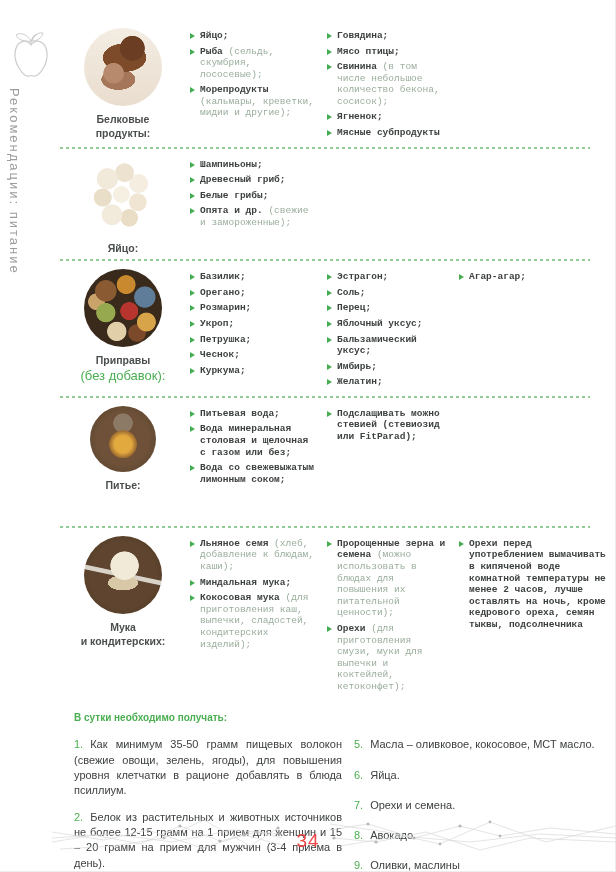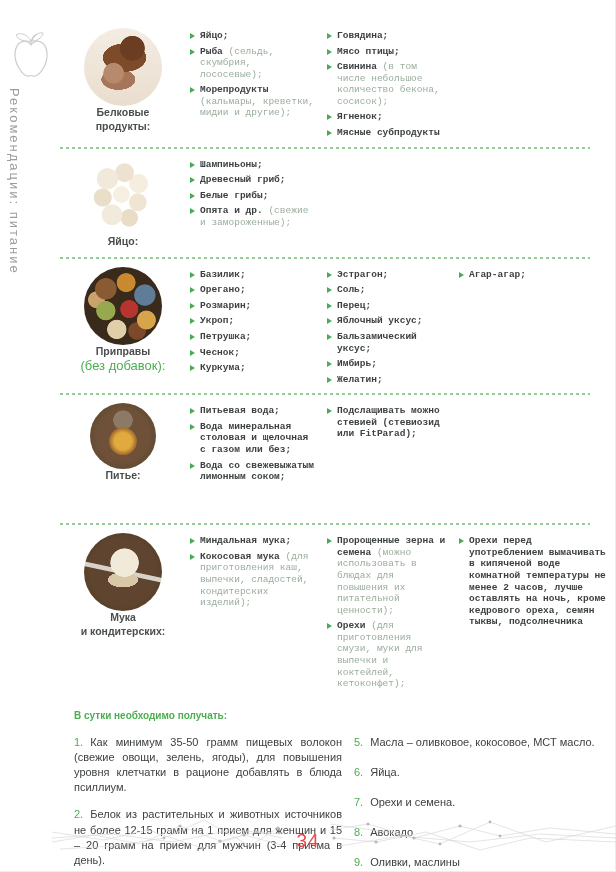--- a/index.html
+++ b/index.html
@@ -55,21 +55,21 @@
     #3a2a1c;}
   .photo.tea{width:66px;height:66px;background:
     radial-gradient(circle at 50% 58%,#e2a93e 0 17%,#9c6a30 27%,transparent 28%),
     radial-gradient(circle at 50% 26%,#8d7a66 0 16%,transparent 17%),
     radial-gradient(circle at 50% 50%,#6e5138 0 55%,#54412e 100%);}
   .photo.flour{background:
     radial-gradient(circle at 52% 38%,#f2ead8 0 22%,transparent 23%),
     radial-gradient(ellipse 32% 16% at 50% 60%,#d9c8a8 0 60%,transparent 61%),
     linear-gradient(12deg,transparent 47%,#d8d2c8 48% 52%,transparent 53%),
     radial-gradient(circle at 50% 50%,#5f452f 0 60%,#47321f 100%);}
-  .media-label{text-align:center;font-weight:bold;font-size:10.5px;line-height:1.3;color:#4a4f4d;white-space:pre-line;}
+  .media-label{margin-top:7px;text-align:center;font-weight:bold;font-size:10.5px;line-height:1.3;color:#4a4f4d;white-space:pre-line;}
   .media-label-note{text-align:right;font-size:13px;line-height:1.3;color:#4bae51;}
   .list-col{padding-top:2px;padding-right:8px;font-family:Liberation Mono, monospace;}
   .li{display:flex;margin-bottom:4px;}
   .tri{flex:none;width:0;height:0;border-left:5px solid #47ad52;border-top:3px solid transparent;border-bottom:3px solid transparent;margin:3px 5px 0 0;}
   .li-text{font-size:9.5px;line-height:1.22;}
   .li-text b{color:#3d4240;}
   .note{color:#99ad9b;}
   
   .daily{margin:14px 16px 0 16px;}
   .daily-heading{color:#4bae51;font-weight:bold;font-size:10px;margin-bottom:14px;}
@@ -280,20 +280,24 @@
   </div>
   <div class="divider"></div>
 
   <div class="section s-flour">
     <div class="media-col">
       <div class="photo flour"></div>
       <div class="media-label">Мука
 и кондитерских:</div>
     </div>
     <div class="list-col">
+      <div class="li">
+          <span class="tri"></span>
+          <span class="li-text"><b>Льняное семя</b><span class="note"> (хлеб, добавление к блюдам, каши);</span></span>
+        </div>
       <div class="li">
           <span class="tri"></span>
           <span class="li-text"><b>Миндальная мука;</b><span class="note"></span></span>
         </div>
       <div class="li">
           <span class="tri"></span>
           <span class="li-text"><b>Кокосовая мука</b><span class="note"> (для приготовления каш, выпечки, сладостей, кондитерских изделий);</span></span>
         </div>
     </div>
     <div class="list-col">

